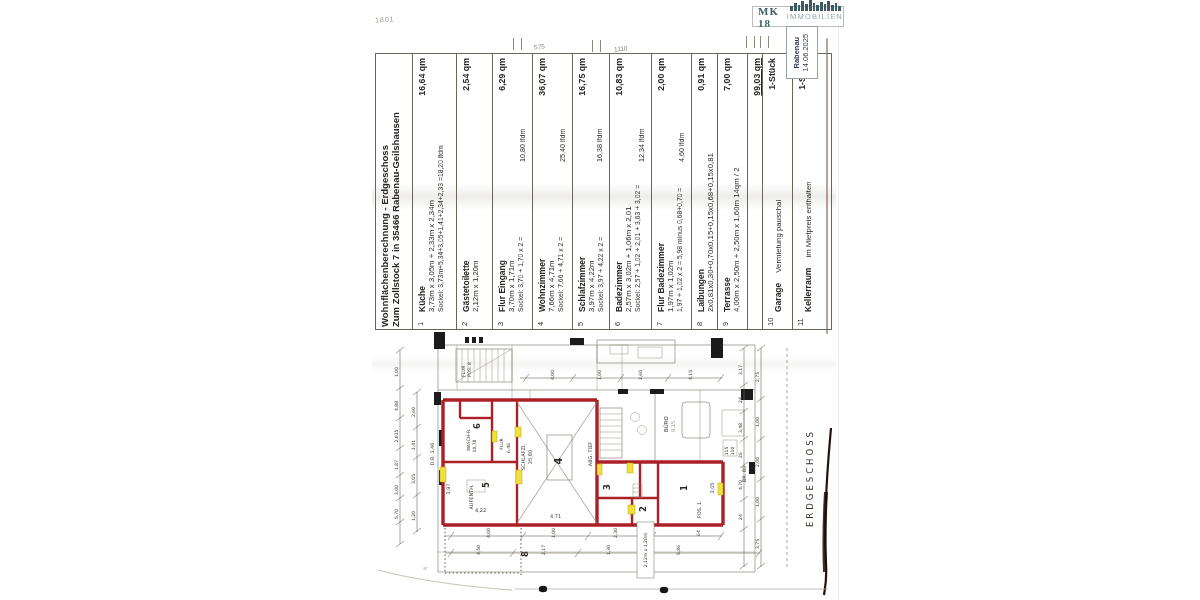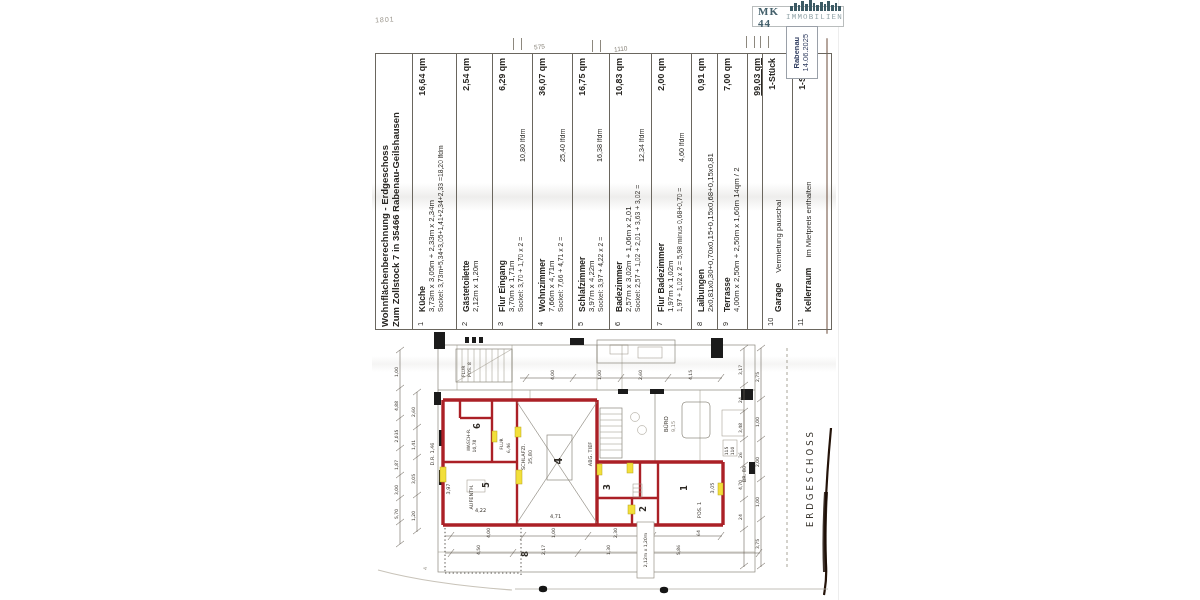--- a/index.html
+++ b/index.html
@@ -33,21 +33,21 @@
   .r-dims{font-size:7.8px;line-height:1.25;white-space:nowrap;}
   .r-sockel{font-size:6.8px;line-height:1.25;white-space:nowrap;color:#35322d;}
   .inline .r-name,.inline .r-dims{display:inline;margin-right:10px;}
   .c-lfdm{width:40px;flex:none;display:flex;align-items:flex-end;font-size:7.2px;padding-bottom:5px;white-space:nowrap;}
   .c-qm{width:64px;flex:none;text-align:right;padding:4px 4px 0 0;font-size:8.8px;font-weight:bold;white-space:nowrap;}
   .t-total .c-qm{text-decoration:underline;}
   
   .logo{position:absolute;left:752px;top:6px;width:92px;height:21px;border:1px solid #b9bdbd;
     background:#fff;display:flex;align-items:center;padding-left:5px;box-sizing:border-box;}
   .logo .mk{font-family:"Liberation Serif",serif;font-weight:bold;font-size:11px;color:#44606b;letter-spacing:1px;margin-right:4px;}
-  .logo .imm{font-family:Liberation Mono, monospace;font-size:7.5px;color:#93a4a9;letter-spacing:1.2px;}
+  .logo .imm{font-family:Liberation Sans, sans-serif;font-size:7.5px;color:#93a4a9;letter-spacing:1.2px;}
   .skyline{position:absolute;left:36px;top:-8px;width:54px;height:12px;}
   .stamp{position:absolute;left:786px;top:26px;width:30px;height:51px;border:1px solid #9aa0a8;background:#fff;
     display:flex;align-items:center;justify-content:center;}
   .stamp-inner{transform:rotate(-90deg);white-space:nowrap;text-align:center;line-height:1.15;color:#2e3b5e;}
   .stamp-inner .s1{font-weight:bold;font-size:7.5px;}
   .stamp-inner .s2{font-size:7.5px;}
   
   .plan{position:absolute;left:370px;top:332px;width:470px;height:268px;}
   .plan .thin{stroke:#8b867c;stroke-width:.7;fill:none;}
   .plan .thin2{stroke:#a09a8e;stroke-width:.55;fill:none;}
@@ -210,21 +210,21 @@
         <rect x="24" y="4" width="2" height="8"></rect>
           <rect x="27" y="6" width="3" height="6"></rect>
         <rect x="31" y="3" width="3" height="9"></rect>
           <rect x="35" y="5" width="2" height="7"></rect>
         <rect x="38" y="2" width="3" height="10"></rect>
           <rect x="42" y="6" width="3" height="6"></rect>
         <rect x="46" y="4" width="2" height="8"></rect>
           <rect x="49" y="7" width="3" height="5"></rect>
       </g>
     </svg>
-    <span class="mk">MK 44</span>
+    <span class="mk">MK 18</span>
     <span class="imm">IMMOBILIEN</span>
   </div>
 
   <div class="stamp">
     <div class="stamp-inner">
       <div class="s1">Rabenau</div>
       <div class="s2">14.06.2025</div>
     </div>
   </div>
 

